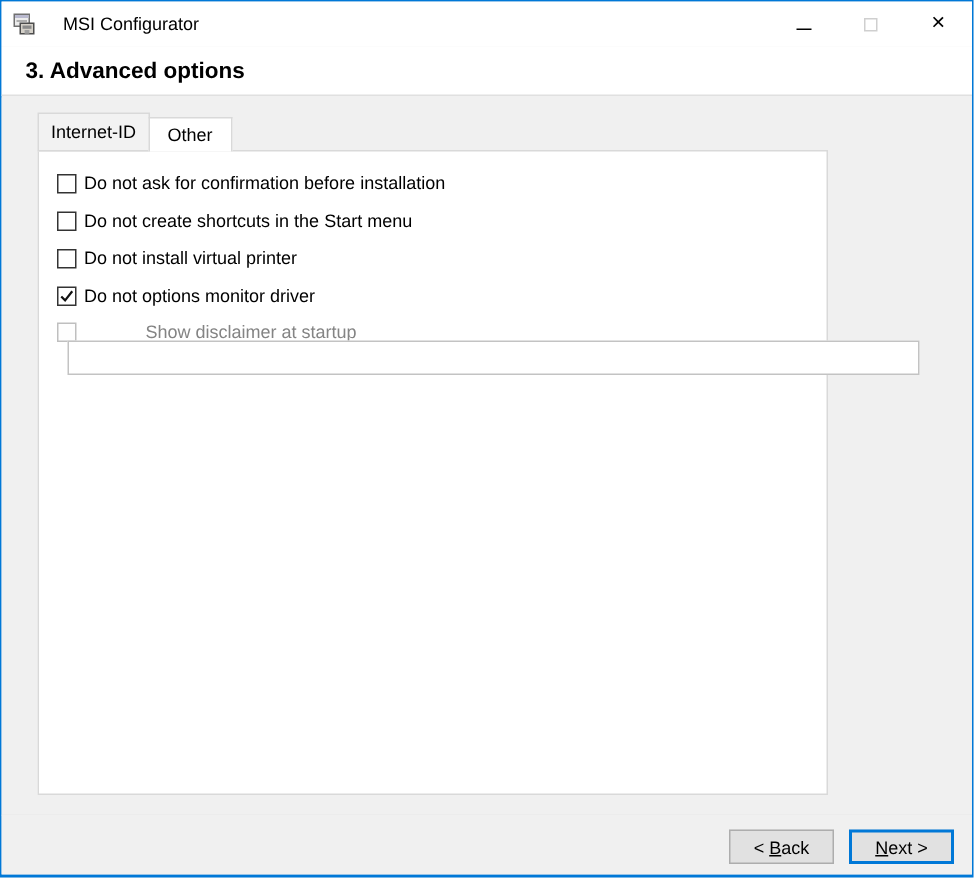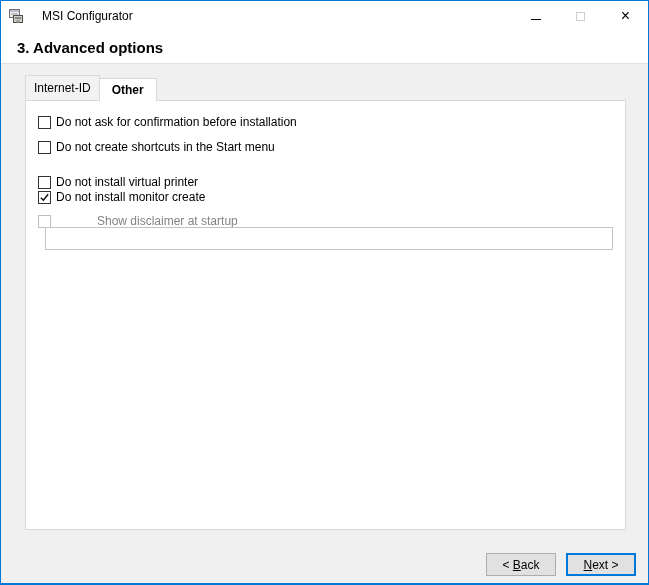--- a/index.html
+++ b/index.html
@@ -50,24 +50,24 @@
     position:absolute;left:24px;top:13px;height:23px;
     display:flex;align-items:flex-end;z-index:2;
   }
   .tab{
     height:20px;padding:12px 8px;display:flex;align-items:center;justify-content:center;
     background:#f2f2f2;border:1px solid var(--panel_border);
     margin-right:-1px;cursor:default;
   }
   .tab.active{
     height:23px;padding:0 12px;background:var(--surface);
-    border-bottom:none;z-index:3;font-weight:bold;
+    border-bottom:none;z-index:3;
   }
   .panel{
-    position:absolute;left:24px;top:35px;width:601px;height:430px;
+    position:absolute;left:24px;top:35px;width:527px;height:430px;
     background:var(--surface);border:1px solid var(--panel_border);z-index:1;
   }
   .cb-row{
     position:absolute;left:12px;height:14px;
     display:flex;align-items:center;cursor:default;
   }
   .cb-row .box{
     width:13px;height:13px;border:1px solid #333;background:#fff;
     display:flex;align-items:center;justify-content:center;flex:0 0 auto;
   }
@@ -142,34 +142,34 @@
         <span class="cb-label">Do not ask for confirmation before installation</span>
       </div>
 
       <div class="cb-row" style="top:39px">
         <span class="box">
           
         </span>
         <span class="cb-label">Do not create shortcuts in the Start menu</span>
       </div>
 
-      <div class="cb-row" style="top:74px">
+      <div class="cb-row" style="top:64px">
         <span class="box">
           
         </span>
         <span class="cb-label">Do not install virtual printer</span>
       </div>
 
       <div class="cb-row checked" style="top:89px">
         <span class="box">
           <svg width="11" height="11" viewBox="0 0 12 12">
               <path d="M2 6.2l2.8 2.8L10 2.4" stroke="#111" stroke-width="1.6" fill="none"></path>
             </svg>
         </span>
-        <span class="cb-label">Do not install monitor create</span>
+        <span class="cb-label">Do not options monitor driver</span>
       </div>
 
       <div class="cb-row disabled" style="top:113px">
         <span class="box">
           
         </span>
         <span class="cb-label">Show disclaimer at startup</span>
       </div>
 
       <input class="disclaimer-input" type="text" disabled="" placeholder="" style="">

